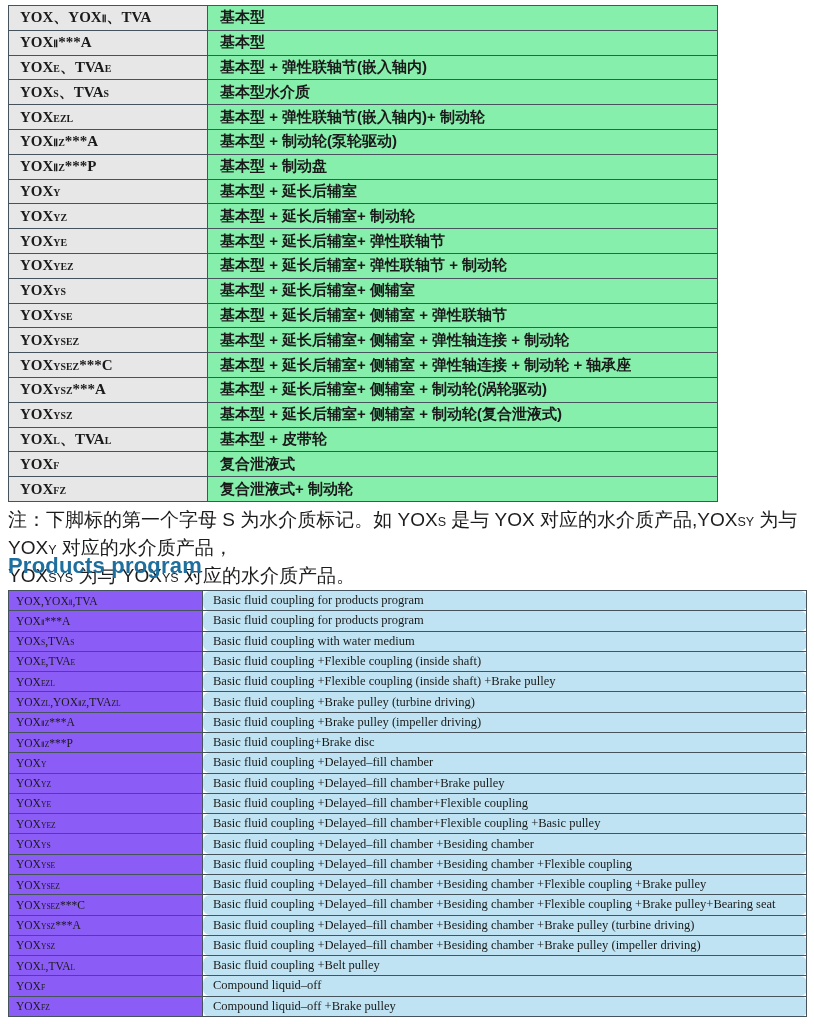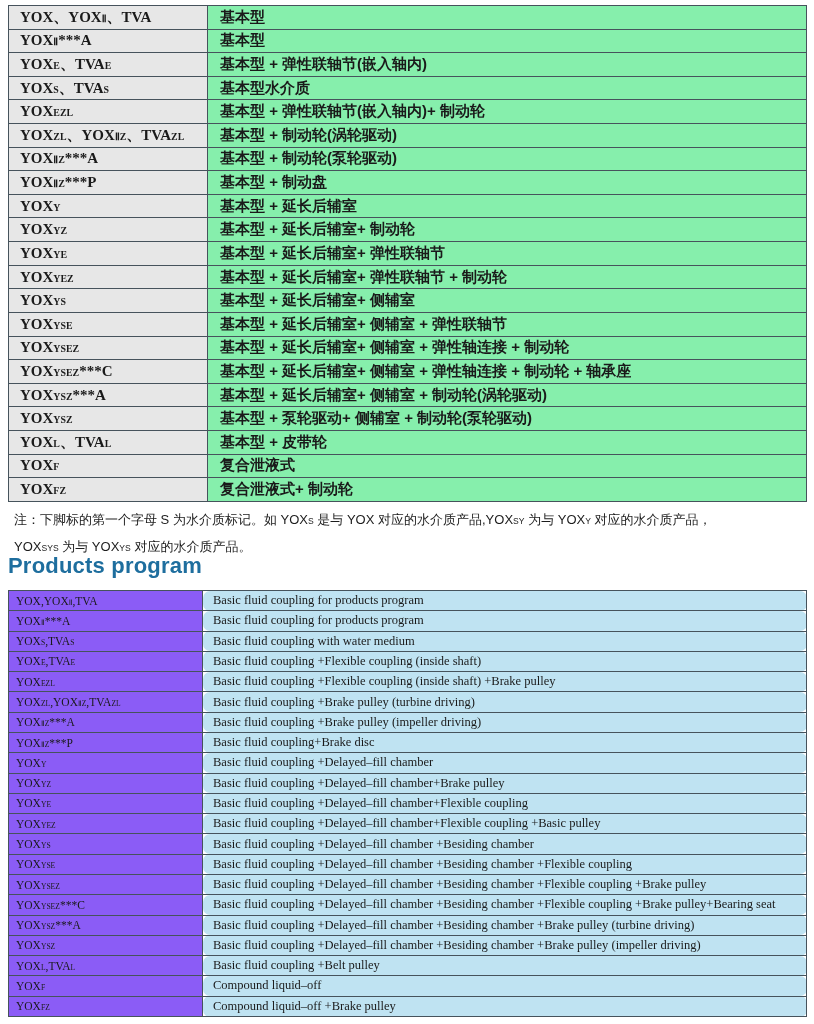--- a/index.html
+++ b/index.html
@@ -6,34 +6,34 @@
   body {
     width:814px; height:1024px; background:#ffffff; position:relative;
     font-family:"Liberation Sans", sans-serif; color:#1a1a1a;
     overflow:hidden;
   }
   .tbl { border-collapse:collapse; position:absolute; left:8px; table-layout:fixed; }
   .tbl td { border:1px solid #46535c; overflow:hidden; white-space:nowrap; }
   .sb { font-size:0.66em; letter-spacing:0; }
 
   
-  .tbl-cn { top:5px; width:799px; height:497px; }
+  .tbl-cn { top:5px; width:710px; height:497px; }
   .tbl-cn .c1 {
     width:183px; background:#e7e7e7; padding:0 4px 0 11px;
     font-family:"Liberation Serif", serif; font-weight:bold; font-size:15px;
   }
   .tbl-cn .c2 {
     background:#86efac; padding:0 4px 0 12px;
     font-family:"Liberation Sans", sans-serif; font-weight:bold; font-size:15px;
   }
 
   
   .note {
     position:absolute; left:8px; top:507px; width:800px;
-    font-size:13px; line-height:25px; color:#1c1c1c;margin-left:6px;
+    font-size:19px; line-height:25px; color:#1c1c1c;
   }
   .note .nline { margin:0; }
 
   
   .heading {
     position:absolute; left:8px; top:553px; margin:0;
     font-size:22px; font-weight:bold; color:#1e6e9e;
     font-family:"Liberation Sans", sans-serif; letter-spacing:0.2px;
   }
 
@@ -70,24 +70,20 @@
       </tr>
         <tr>
         <td class="c1">YOX<span class="sb">S</span>、TVA<span class="sb">S</span></td>
         <td class="c2">基本型水介质</td>
       </tr>
         <tr>
         <td class="c1">YOX<span class="sb">EZL</span></td>
         <td class="c2">基本型 + 弹性联轴节(嵌入轴内)+ 制动轮</td>
       </tr>
         <tr>
-        <td class="c1">YOX<span class="sb">ZL</span>、YOX<span class="sb">ⅡZ</span>、TVA<span class="sb">ZL</span></td>
-        <td class="c2">基本型 + 制动轮(涡轮驱动)</td>
-      </tr>
-        <tr>
         <td class="c1">YOX<span class="sb">ⅡZ</span>***A</td>
         <td class="c2">基本型 + 制动轮(泵轮驱动)</td>
       </tr>
         <tr>
         <td class="c1">YOX<span class="sb">ⅡZ</span>***P</td>
         <td class="c2">基本型 + 制动盘</td>
       </tr>
         <tr>
         <td class="c1">YOX<span class="sb">Y</span></td>
         <td class="c2">基本型 + 延长后辅室</td>
@@ -119,21 +115,21 @@
         <tr>
         <td class="c1">YOX<span class="sb">YSEZ</span>***C</td>
         <td class="c2">基本型 + 延长后辅室+ 侧辅室 + 弹性轴连接 + 制动轮 + 轴承座</td>
       </tr>
         <tr>
         <td class="c1">YOX<span class="sb">YSZ</span>***A</td>
         <td class="c2">基本型 + 延长后辅室+ 侧辅室 + 制动轮(涡轮驱动)</td>
       </tr>
         <tr>
         <td class="c1">YOX<span class="sb">YSZ</span></td>
-        <td class="c2">基本型 + 泵轮驱动+ 侧辅室 + 制动轮(泵轮驱动)</td>
+        <td class="c2">基本型 + 延长后辅室+ 侧辅室 + 制动轮(复合泄液式)</td>
       </tr>
         <tr>
         <td class="c1">YOX<span class="sb">L</span>、TVA<span class="sb">L</span></td>
         <td class="c2">基本型 + 皮带轮</td>
       </tr>
         <tr>
         <td class="c1">YOX<span class="sb">F</span></td>
         <td class="c2">复合泄液式</td>
       </tr>
         <tr>

